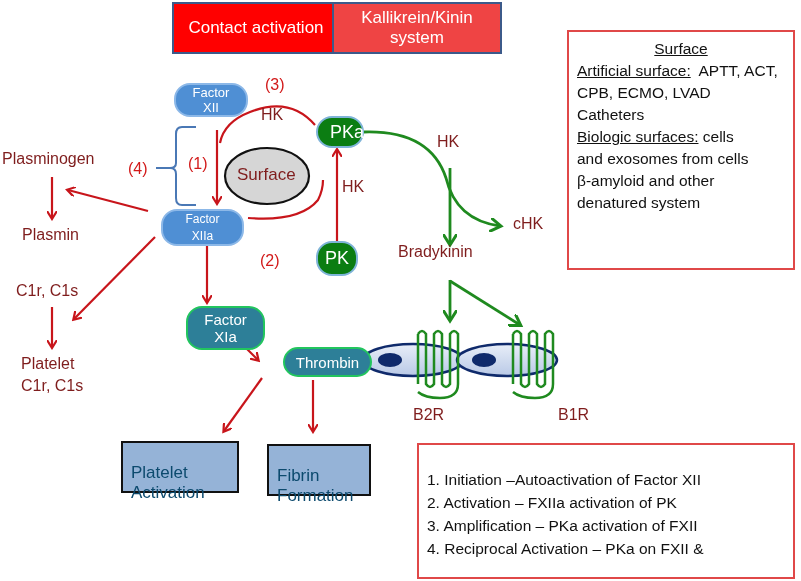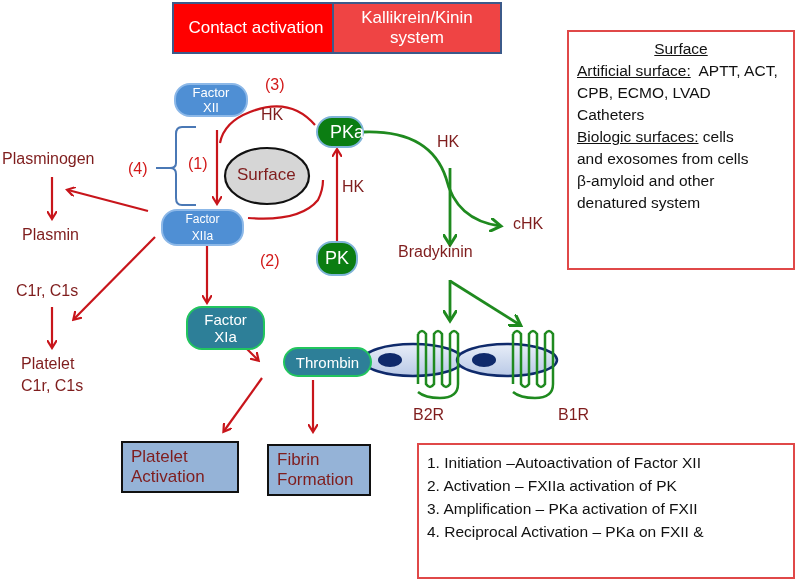--- a/index.html
+++ b/index.html
@@ -9,28 +9,28 @@
                 justify-content: center; text-align: center; color: #fff; font-size: 17px; line-height: 20px;
                 box-sizing: border-box; border: 2px solid #3c5a8a; }
   #legend-contact { left: 172px; width: 168px; background: #ff0000; }
   #legend-kk { left: 332px; width: 170px; background: #ef4444; }
   .node { position: absolute; box-sizing: border-box; display: flex; align-items: center; justify-content: center;
           text-align: center; color: #fff; border-radius: 16px; line-height: 17px; }
   .blue { background: #4f8fd4; border: 2px solid #8cb8e8; font-size: 12px; }
   .teal { background: #2d7f98; border: 2px solid #22c55e; font-size: 15px; margin-left: 24px; }
   .green { background: #0b7d12; border: 2px solid #7fb4d8; font-size: 18px; }
   .outcome { position: absolute; box-sizing: border-box; background: #95b3d7; border: 2px solid #111;
-             color: #7f1d1d; font-size: 17px; line-height: 20px; padding: 4px 8px; }
+             color: #0c4a6e; font-size: 17px; line-height: 20px; padding: 20px 8px; }
   .lbl { position: absolute; font-size: 16px; white-space: nowrap; color: #7f1d1d; }
   .red-lbl { position: absolute; font-size: 16px; color: #d21a1a; white-space: nowrap; }
   .info-box { position: absolute; box-sizing: border-box; border: 2px solid #e04848; background: #fff; }
   #surface-box { left: 567px; top: 30px; width: 228px; height: 240px; padding: 6px 8px; font-size: 15.5px; line-height: 22px; }
   #surface-box .u { text-decoration: underline; }
   #surface-box .center { text-align: center; }
-  #steps-box { left: 417px; top: 443px; width: 378px; height: 136px; padding: 6px 8px; font-size: 15.5px; line-height: 23px; }
+  #steps-box { left: 417px; top: 443px; width: 378px; height: 136px; padding: 23px 8px; font-size: 15.5px; line-height: 23px; }
   #steps-box .step { white-space: nowrap; }
   #steps-box .cont { padding-left: 17px; }
   svg#diagram { position: absolute; left: 0; top: 0; }
 </style>
 </head>
 <body>
 
 <svg id="diagram" width="801" height="581" viewBox="0 0 801 581">
   <defs>
     <marker id="ah-red" markerWidth="10" markerHeight="10" refX="7" refY="5" orient="auto" markerUnits="userSpaceOnUse">

